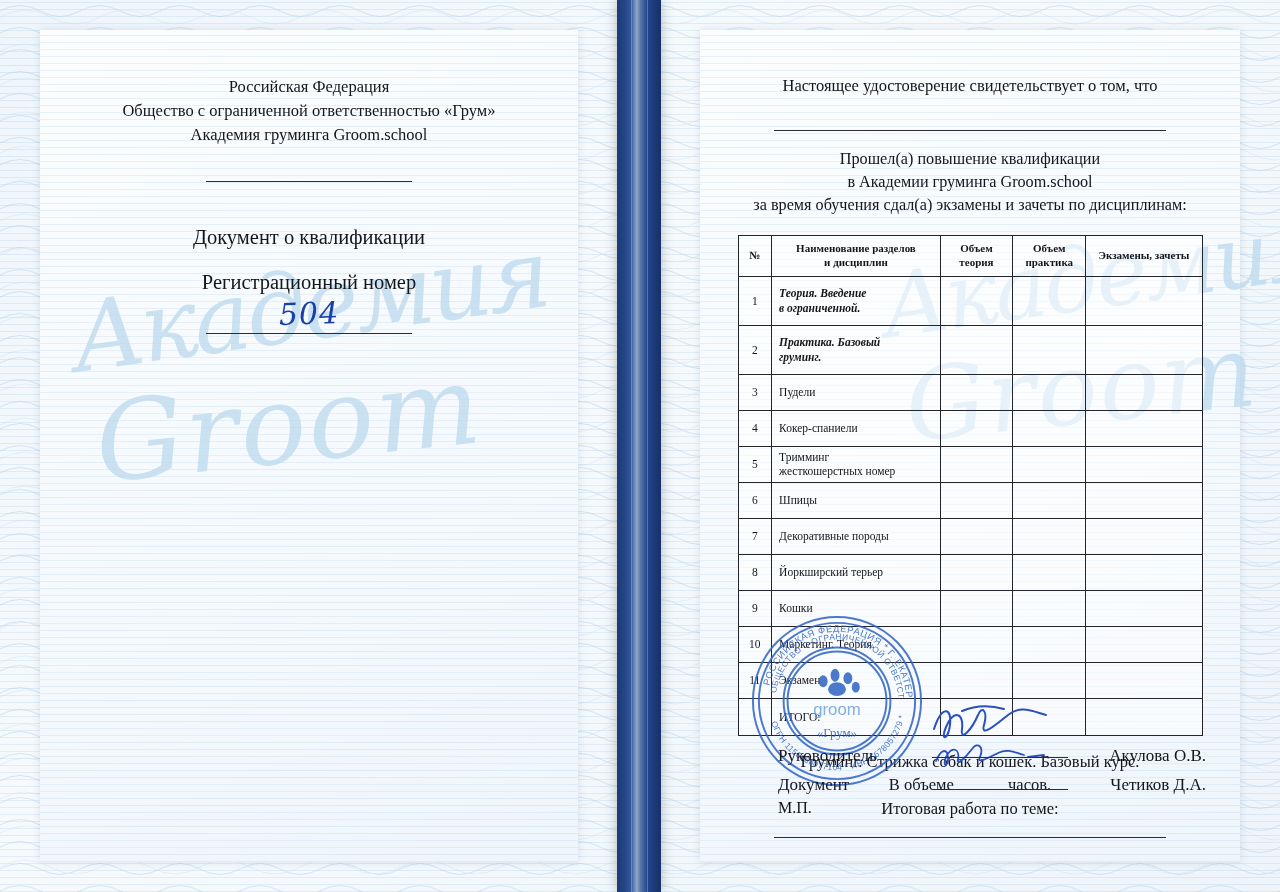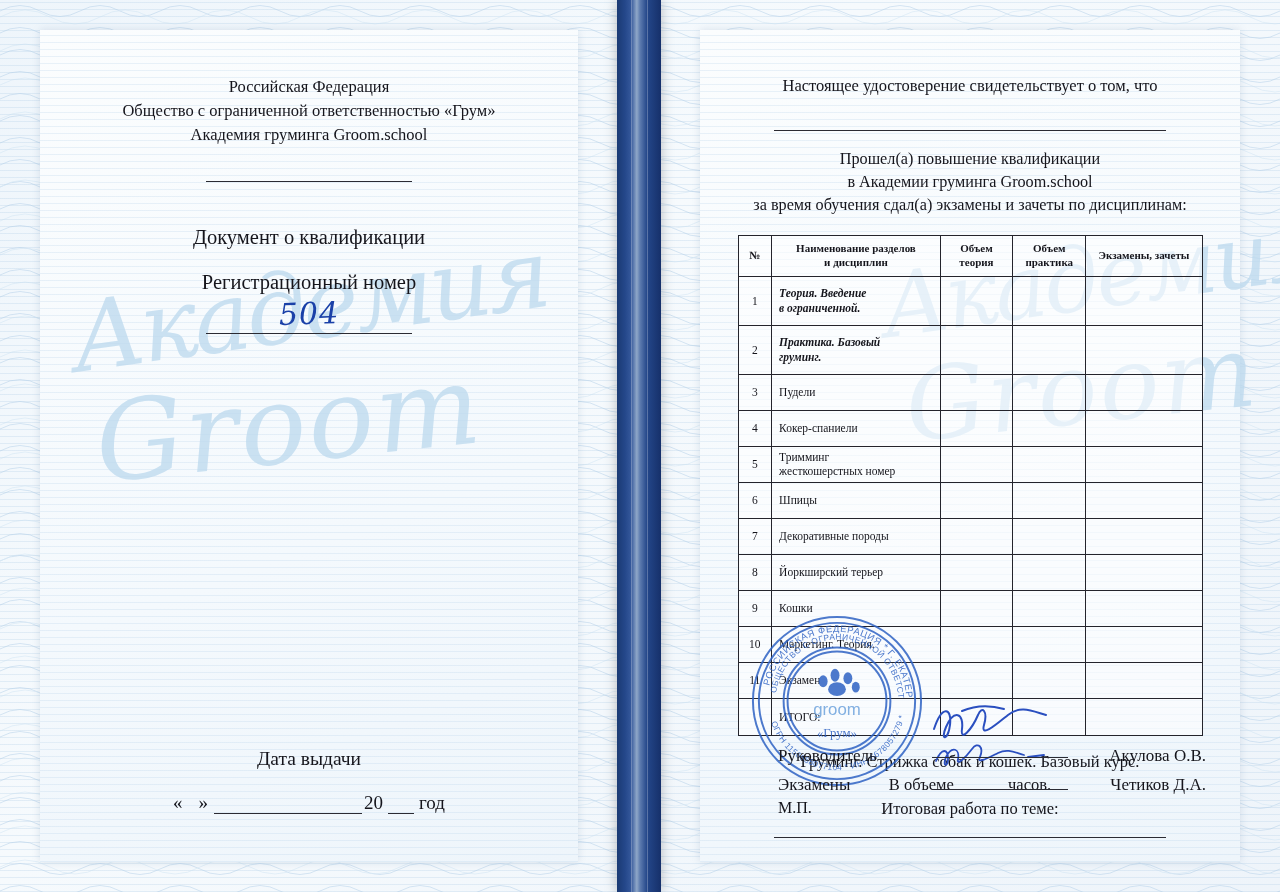--- a/index.html
+++ b/index.html
@@ -396,31 +396,20 @@
     <div class="rule rule-title"></div>
 
     <div class="qual-line">Документ о квалификации</div>
     <div class="reg-line">Регистрационный номер</div>
     <div class="reg-number-wrap">
       <div class="reg-number">504</div>
       <div class="reg-rule"></div>
     </div>
 
 
-    <div class="issue-block">
-      <div class="issue-label">Дата выдачи</div>
-      <div class="issue-row">
-        <span class="q-open">«</span>
-        <span class="q-close">»</span>
-        <span class="dline dline-date"></span>
-        <span>20</span>
-        <span class="dline dline-year"></span>
-        <span>год</span>
-      </div>
-    </div>
   </div>
 
   <div class="spine">
     <div class="spine-line" style="left:14px"></div>
     <div class="spine-line" style="left:30px"></div>
   </div>
 
   <div class="right-content">
     <div class="cert-stmt">Настоящее удостоверение свидетельствует о том, что</div>
     <div class="name-rule"></div>
@@ -598,21 +587,21 @@
           <path d="M34 12 C 48 6, 62 6, 76 10"></path>
         </g>
         <g fill="none" stroke="#2a4fc0" stroke-width="1.8" stroke-linecap="round">
           <path d="M8 62 C 14 48, 20 50, 20 60 C 20 68, 14 68, 18 58 C 24 46, 32 50, 30 60 C 28 68, 38 58, 44 50 C 50 42, 56 48, 52 58 C 48 66, 62 58, 70 54 C 80 49, 88 54, 96 56"></path>
           <path d="M100 58 L 116 56"></path>
         </g>
       </svg>
 
       <div class="sign-left">
         <div>Руководитель</div>
-        <div>Экзамены</div>
+        <div>Документ</div>
       </div>
       <div class="sign-rule sign-rule-1"></div>
       <div class="sign-rule sign-rule-2"></div>
       <div class="sign-names">
         <div>Акулова О.В.</div>
         <div>Четиков Д.А.</div>
       </div>
       <div class="mp">М.П.</div>
     </div>
   </div>

